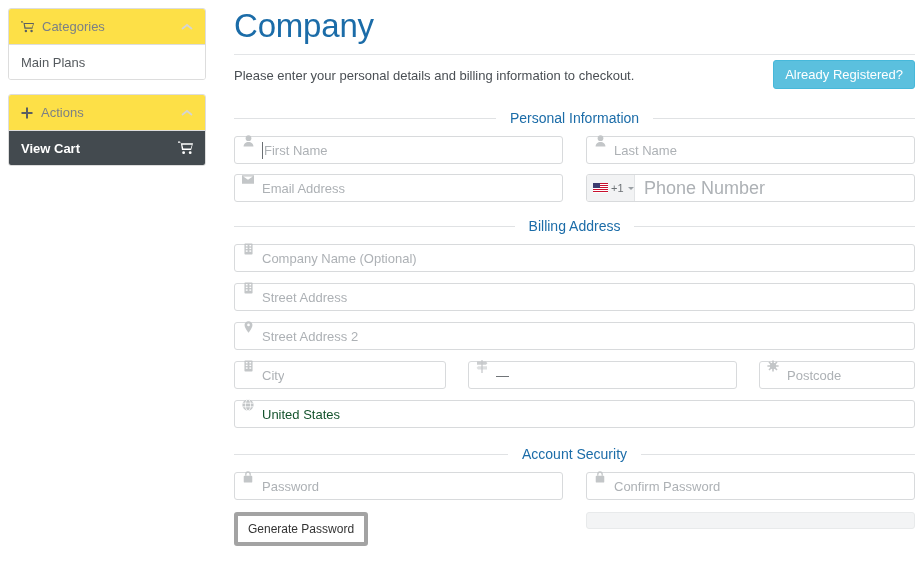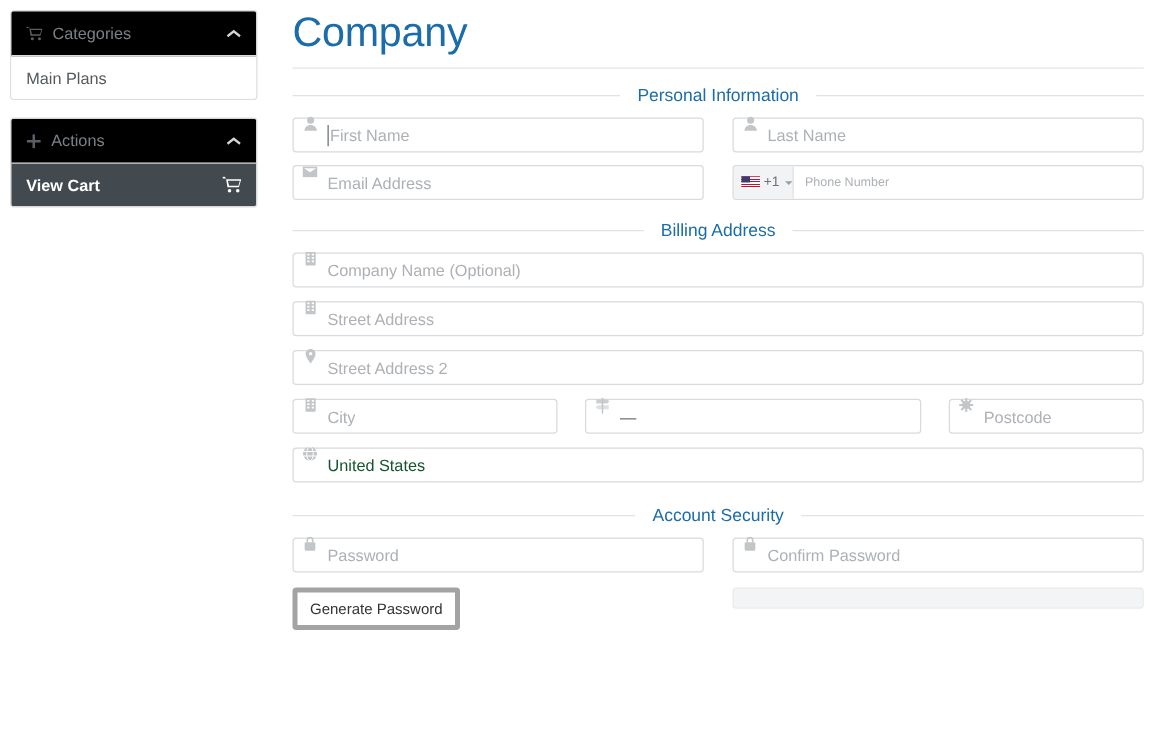--- a/index.html
+++ b/index.html
@@ -31,21 +31,21 @@
     background: #ffffff;
   }
   .panel {
     background: #ffffff;
     border: 1px solid #dddddd;
     border-radius: 3px;
     margin: 8px 8px 0 8px;
     overflow: hidden;
   }
   .panel-heading {
-    background: #000000;
+    background: #fde047;
     border-bottom: 1px solid #dddddd;
     height: 36px;
     display: flex;
     align-items: center;
     padding: 0 12px;
     box-sizing: border-box;
     position: relative;
   }
   .panel-heading .head-icon {
     color: #5a5f63;
@@ -281,21 +281,21 @@
     border-left: 3px solid transparent;
     border-right: 3px solid transparent;
     border-top: 3px solid #9aa0a4;
     margin-left: 1px;
   }
   .phone-input {
     flex: 1 1 auto;
     display: flex;
     align-items: center;
     padding-left: 9px;
-    font-size: 10px;
+    font-size: 18px;
     color: #adb1b5;
   }
 
   
   .state-value {
     padding-left: 27px;
     font-size: 13px;
     color: #5d6266;
   }
 
@@ -390,20 +390,24 @@
       </div>
     </div>
 
   </div>
 
   <div class="main">
 
     <h1 class="page-title">Company</h1>
     <hr class="title-rule">
 
+    <div class="intro-row">
+      <div class="intro-text">Please enter your personal details and billing information to checkout.</div>
+      <button class="btn-info">Already Registered?</button>
+    </div>
 
     <div class="section-legend">
       <span class="line"></span>
       <span class="legend-text">Personal Information</span>
       <span class="line"></span>
     </div>
 
     <div class="form-row">
       <div class="col-half">
         <div class="field focused">

